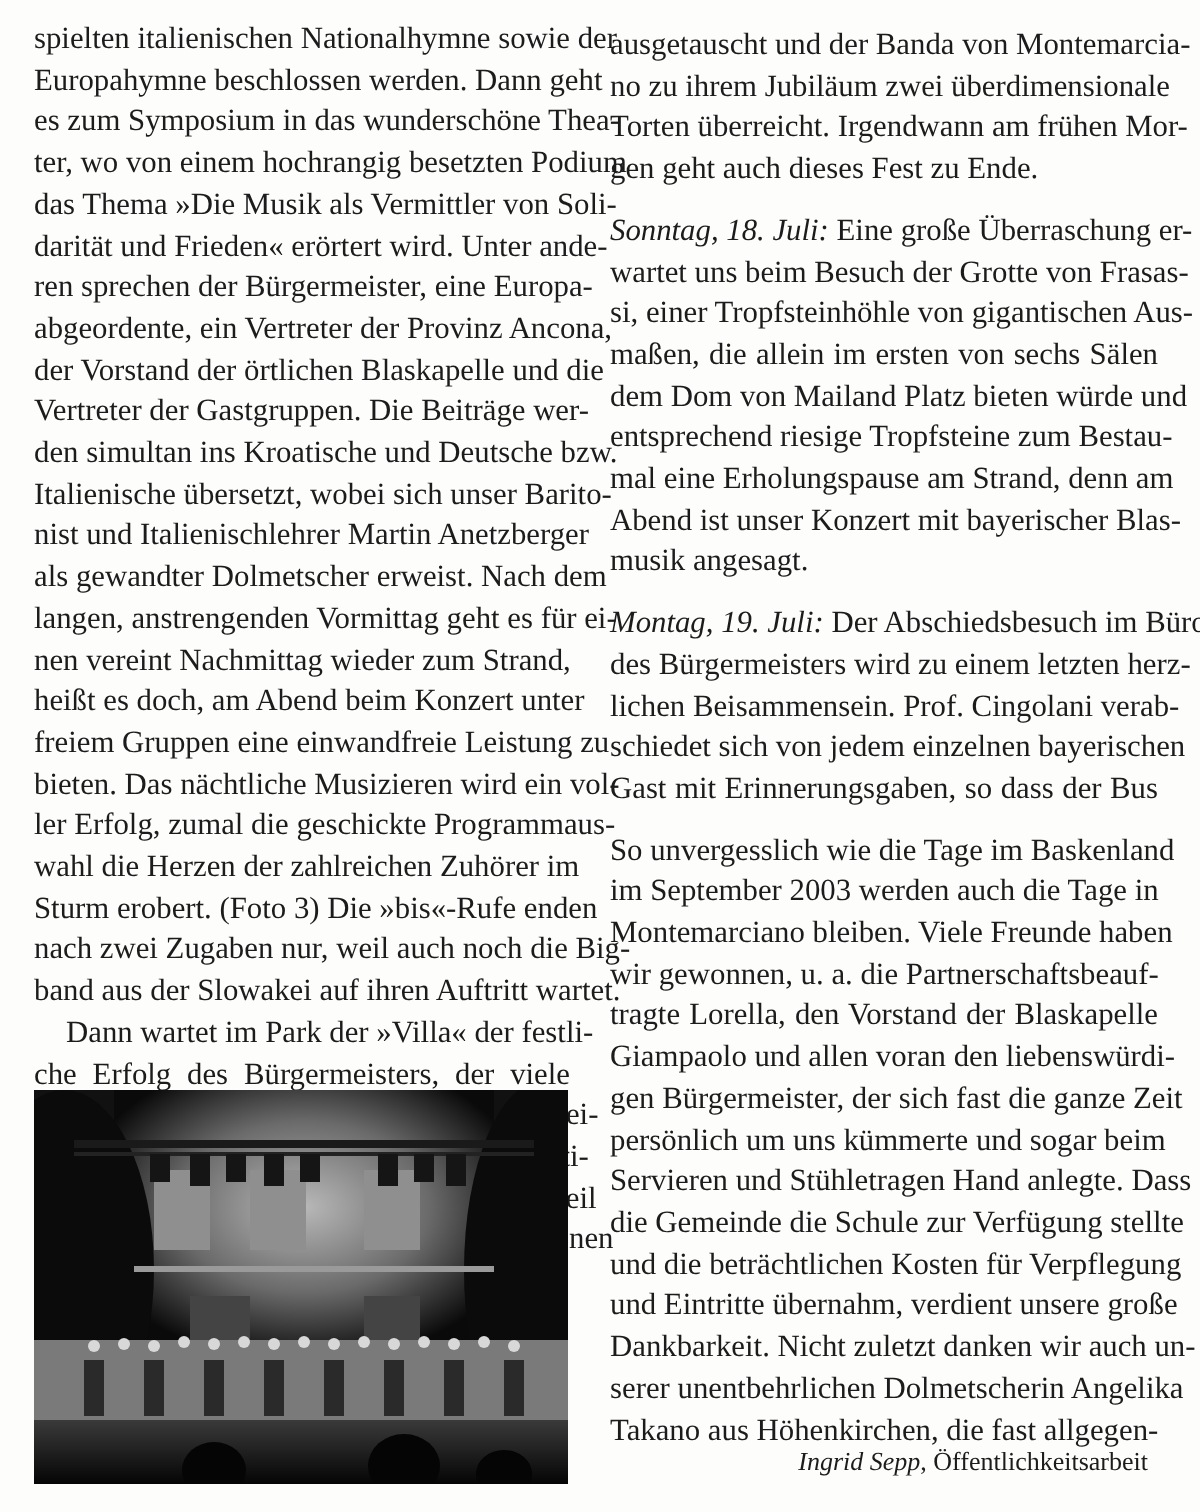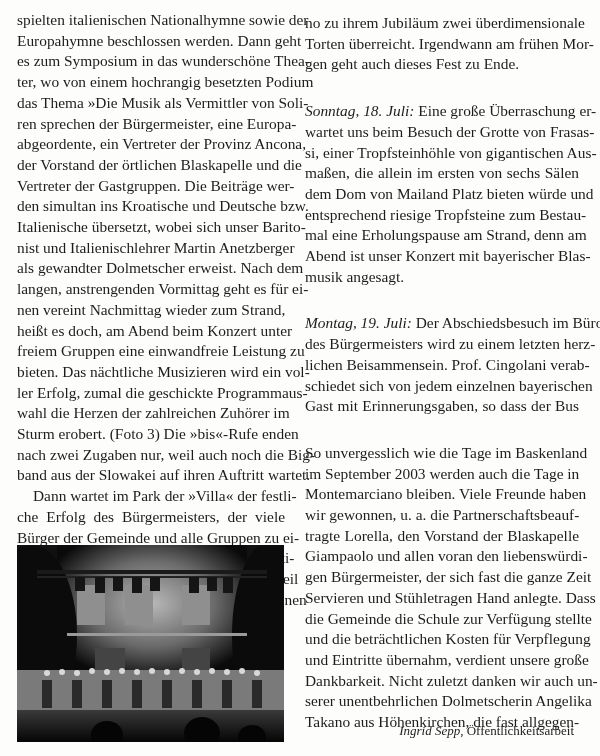--- a/index.html
+++ b/index.html
@@ -12,21 +12,21 @@
   .col {
     position: absolute; top: 10px;
     font-size: 15.4px; line-height: 20.7px;
     text-align: justify;
     hyphens: manual;
   }
   .col-left { left: 17px; width: 268px; }
   .col-right { left: 305px; width: 274px; top: 13px; }
   .col p { margin: 0; }
   .col p.indent { text-indent: 16px; }
-  .col p.gap { margin-top: 26px; }
+  .col p.gap { margin-top: 10px; }
   .line { display: block; text-align: justify; text-align-last: justify; white-space: nowrap; }
   .line.last { text-align-last: left; }
   .it { font-style: italic; }
   .photo {
     position: absolute; left: 17px; top: 545px; width: 267px; height: 197px;
     background: #0d0d0d; overflow: hidden;
   }
   .photo svg { display: block; }
   .signature {
     position: absolute; right: 26px; top: 721px;
@@ -36,20 +36,21 @@
 </head>
 <body>
 
 <div class="col col-left">
   <p>
     <span class="line">spielten italienischen Nationalhymne sowie der</span>
     <span class="line">Europahymne beschlossen werden. Dann geht</span>
     <span class="line">es zum Symposium in das wunderschöne Thea-</span>
     <span class="line">ter, wo von einem hochrangig besetzten Podium</span>
     <span class="line">das Thema »Die Musik als Vermittler von Soli-</span>
+    <span class="line">darität und Frieden« erörtert wird. Unter ande-</span>
     <span class="line">ren sprechen der Bürgermeister, eine Europa-</span>
     <span class="line">abgeordente, ein Vertreter der Provinz Ancona,</span>
     <span class="line">der Vorstand der örtlichen Blaskapelle und die</span>
     <span class="line">Vertreter der Gastgruppen. Die Beiträge wer-</span>
     <span class="line">den simultan ins Kroatische und Deutsche bzw.</span>
     <span class="line">Italienische übersetzt, wobei sich unser Barito-</span>
     <span class="line">nist und Italienischlehrer Martin Anetzberger</span>
     <span class="line">als gewandter Dolmetscher erweist. Nach dem</span>
     <span class="line">langen, anstrengenden Vormittag geht es für ei-</span>
     <span class="line">nen vereint Nachmittag wieder zum Strand,</span>
@@ -147,20 +148,21 @@
     <g fill="#050505">
       <ellipse cx="90" cy="190" rx="16" ry="14"></ellipse>
       <ellipse cx="185" cy="188" rx="18" ry="16"></ellipse>
       <ellipse cx="235" cy="192" rx="14" ry="12"></ellipse>
     </g>
   </svg>
 </div>
 
 <div class="col col-right">
   <p>
+    <span class="line">ausgetauscht und der Banda von Montemarcia-</span>
     <span class="line">no zu ihrem Jubiläum zwei überdimensionale</span>
     <span class="line">Torten überreicht. Irgendwann am frühen Mor-</span>
     <span class="line last">gen geht auch dieses Fest zu Ende.</span>
   </p>
   <p class="gap">
     <span class="line"><span class="it">Sonntag, 18. Juli:</span><span> Eine große Überraschung er-</span></span>
     <span class="line">wartet uns beim Besuch der Grotte von Frasas-</span>
     <span class="line">si, einer Tropfsteinhöhle von gigantischen Aus-</span>
     <span class="line">maßen, die allein im ersten von sechs Sälen</span>
     <span class="line">dem Dom von Mailand Platz bieten würde und</span>
@@ -177,20 +179,21 @@
     <span class="line">Gast mit Erinnerungsgaben, so dass der Bus</span>
   </p>
   <p class="gap">
     <span class="line">So unvergesslich wie die Tage im Baskenland</span>
     <span class="line">im September 2003 werden auch die Tage in</span>
     <span class="line">Montemarciano bleiben. Viele Freunde haben</span>
     <span class="line">wir gewonnen, u. a. die Partnerschaftsbeauf-</span>
     <span class="line">tragte Lorella, den Vorstand der Blaskapelle</span>
     <span class="line">Giampaolo und allen voran den liebenswürdi-</span>
     <span class="line">gen Bürgermeister, der sich fast die ganze Zeit</span>
+    <span class="line">persönlich um uns kümmerte und sogar beim</span>
     <span class="line">Servieren und Stühletragen Hand anlegte. Dass</span>
     <span class="line">die Gemeinde die Schule zur Verfügung stellte</span>
     <span class="line">und die beträchtlichen Kosten für Verpflegung</span>
     <span class="line">und Eintritte übernahm, verdient unsere große</span>
     <span class="line">Dankbarkeit. Nicht zuletzt danken wir auch un-</span>
     <span class="line">serer unentbehrlichen Dolmetscherin Angelika</span>
     <span class="line">Takano aus Höhenkirchen, die fast allgegen-</span>
 
   </p>
 

